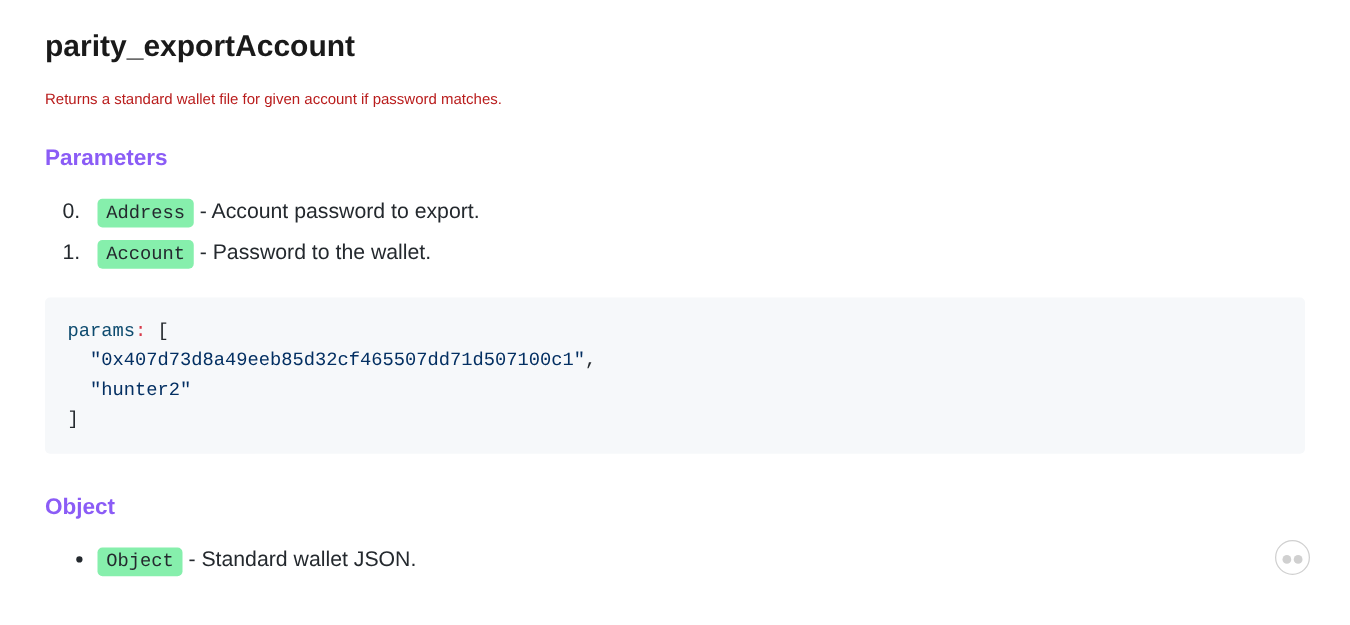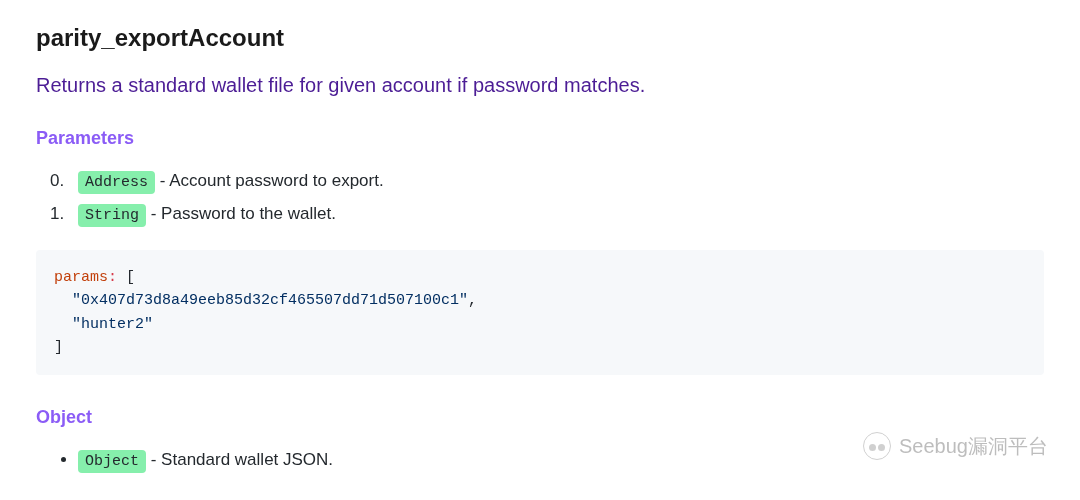--- a/index.html
+++ b/index.html
@@ -17,22 +17,22 @@
       position: relative;
       overflow: hidden;
     }
     .main-title {
       font-size: 24px;
       font-weight: 700;
       margin-bottom: 18px;
       color: #1a1a1a;
     }
     .description {
-      font-size: 20px;
-      color: #4c1d95;
+      font-size: 12px;
+      color: #b91c1c;
       margin-bottom: 28px;
       line-height: 1.5;
     }
     .section-heading {
       font-size: 18px;
       font-weight: 700;
       margin-bottom: 16px;
       color: #8b5cf6;
     }
     .params-list {
@@ -68,21 +68,21 @@
       padding: 16px 18px;
       border-radius: 4px;
       font-family: "SFMono-Regular", Consolas, "Liberation Mono", Menlo, monospace;
       font-size: 15px;
       line-height: 1.55;
       color: #032f62;
       margin-bottom: 32px;
       white-space: pre;
     }
     .code-block .key {
-      color: #c2410c;
+      color: #0c4a6e;
       text-align: center;
     }
     .code-block .colon {
       color: #d73a49;
     }
     .code-block .bracket {
       color: #24292e;
     }
     .code-block .string {
       color: #032f62;
@@ -136,33 +136,32 @@
 
 <p class="description">Returns a standard wallet file for given account if password matches.</p>
 
 <h3 class="section-heading">Parameters</h3>
 
 <ol class="params-list">
   <li>
     <code class="inline-code">Address</code><span> - Account password to export.</span>
   </li>
   <li>
-    <code class="inline-code">String</code><span> - Password to the wallet.</span>
+    <code class="inline-code">Account</code><span> - Password to the wallet.</span>
   </li>
 </ol>
 
 <div class="code-block"><span class="key">params</span><span class="colon">:</span><span class="bracket"> [</span>
 <span class="string">  "0x407d73d8a49eeb85d32cf465507dd71d507100c1"</span><span class="bracket">,</span>
 <span class="string">  "hunter2"</span>
 <span class="bracket">]</span></div>
 
 <h3 class="section-heading">Object</h3>
 
 <ul class="returns-list">
   <li>
     <code class="inline-code">Object</code><span> - Standard wallet JSON.</span>
   </li>
 </ul>
 
 <div class="watermark">
   <span class="watermark-icon"></span>
-  <span>Seebug漏洞平台</span>
 </div>
 
 </body></html>

